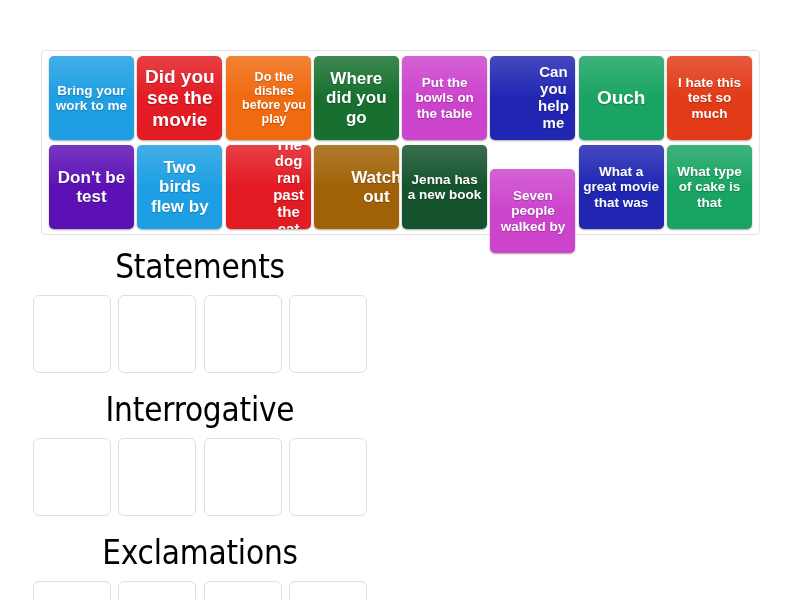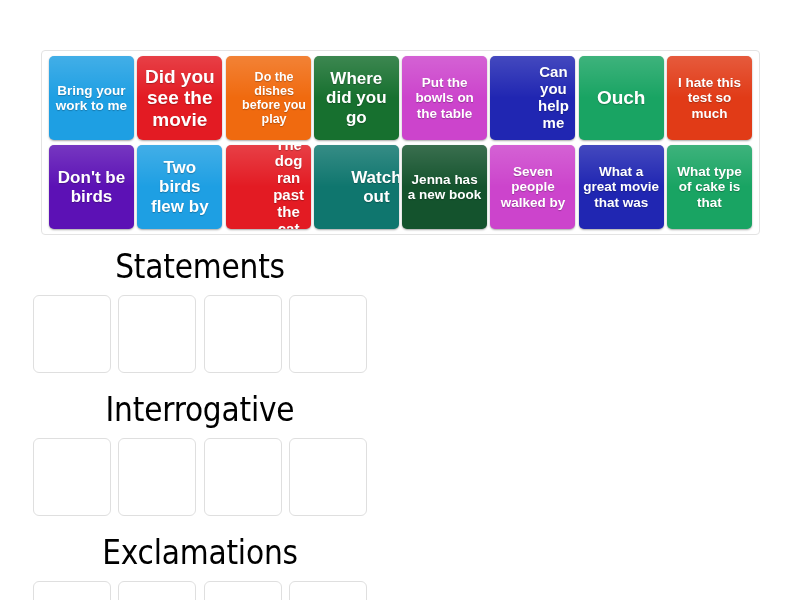--- a/index.html
+++ b/index.html
@@ -153,35 +153,35 @@
         </div>
         <div class="tile fs-xl" style="background: rgb(25, 164, 99);">
           <span>Ouch</span>
         </div>
         <div class="tile fs-sm" style="background: rgb(225, 59, 23);">
           <span>I hate this test so much</span>
         </div>
       </div>
     <div class="tile-row">
         <div class="tile fs-lg" style="background: rgb(92, 17, 181);">
-          <span>Don't be birds</span>
+          <span>Don't be test</span>
         </div>
         <div class="tile fs-lg" style="background: rgb(30, 159, 227);">
           <span>Two birds flew by</span>
         </div>
         <div class="tile fs-md" style="background: rgb(227, 27, 35);">
           <span>The dog ran past the cat</span>
         </div>
-        <div class="tile fs-lg" style="background: #0f766e; padding-left: 44px;">
+        <div class="tile fs-lg" style="background: #a16207; padding-left: 44px;">
           <span>Watch out</span>
         </div>
         <div class="tile fs-sm" style="background: #14532d;">
           <span>Jenna has a new book</span>
         </div>
-        <div class="tile fs-sm" style="background: rgb(204, 68, 204);">
+        <div class="tile fs-sm" style="background: rgb(204, 68, 204); margin-top: 24px;">
           <span>Seven people walked by</span>
         </div>
         <div class="tile fs-sm" style="background: rgb(32, 38, 178);">
           <span>What a great movie that was</span>
         </div>
         <div class="tile fs-sm" style="background: rgb(25, 164, 99);">
           <span>What type of cake is that</span>
         </div>
       </div>
   </div>

